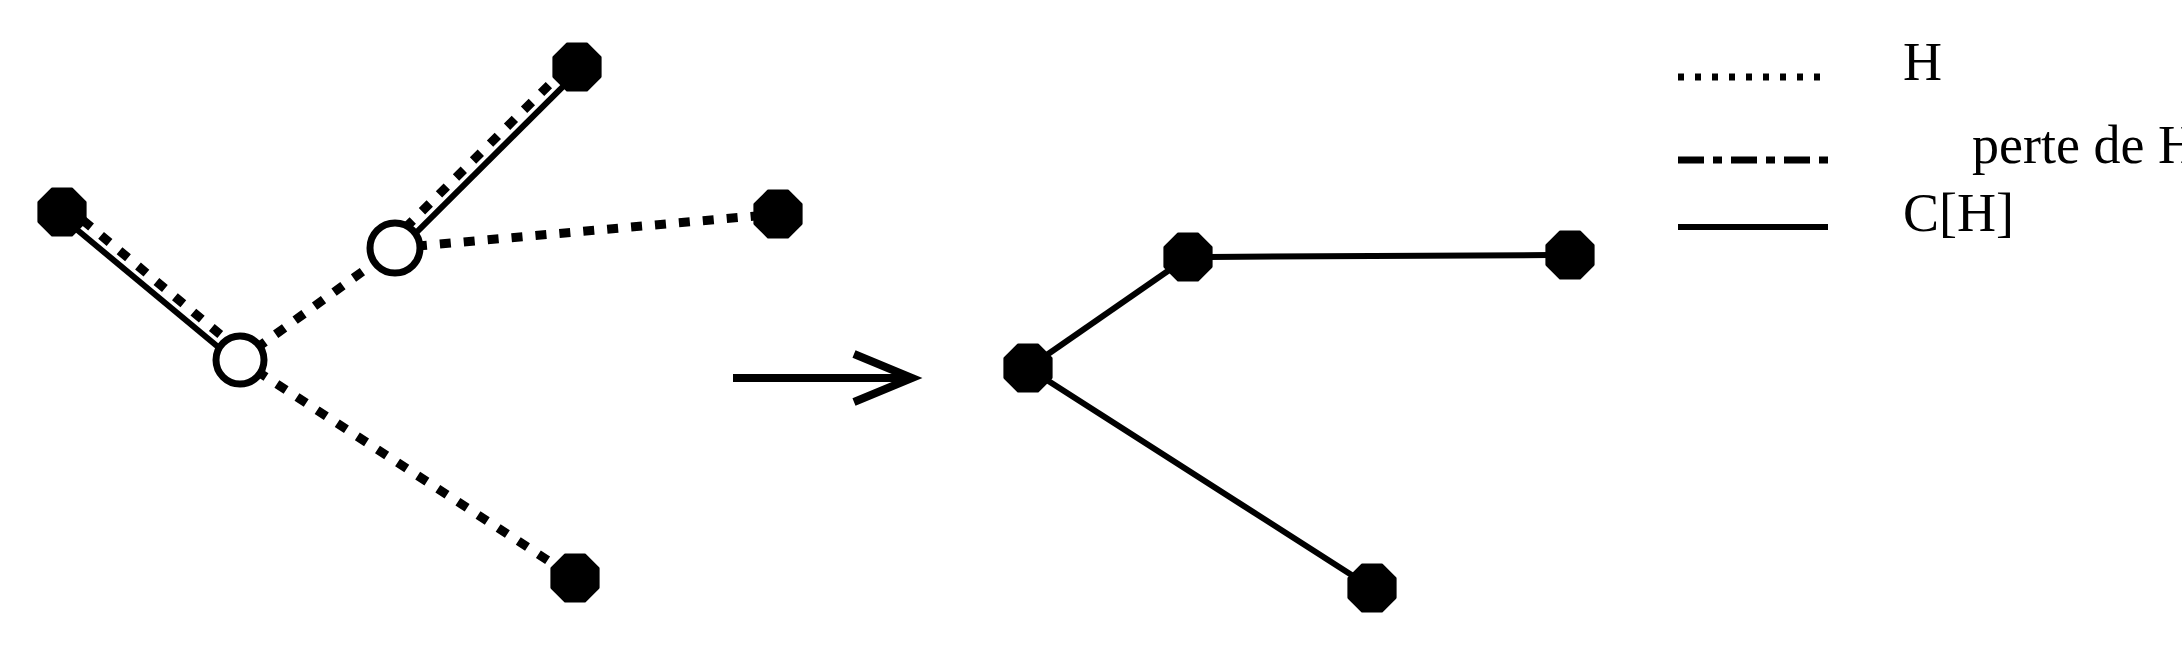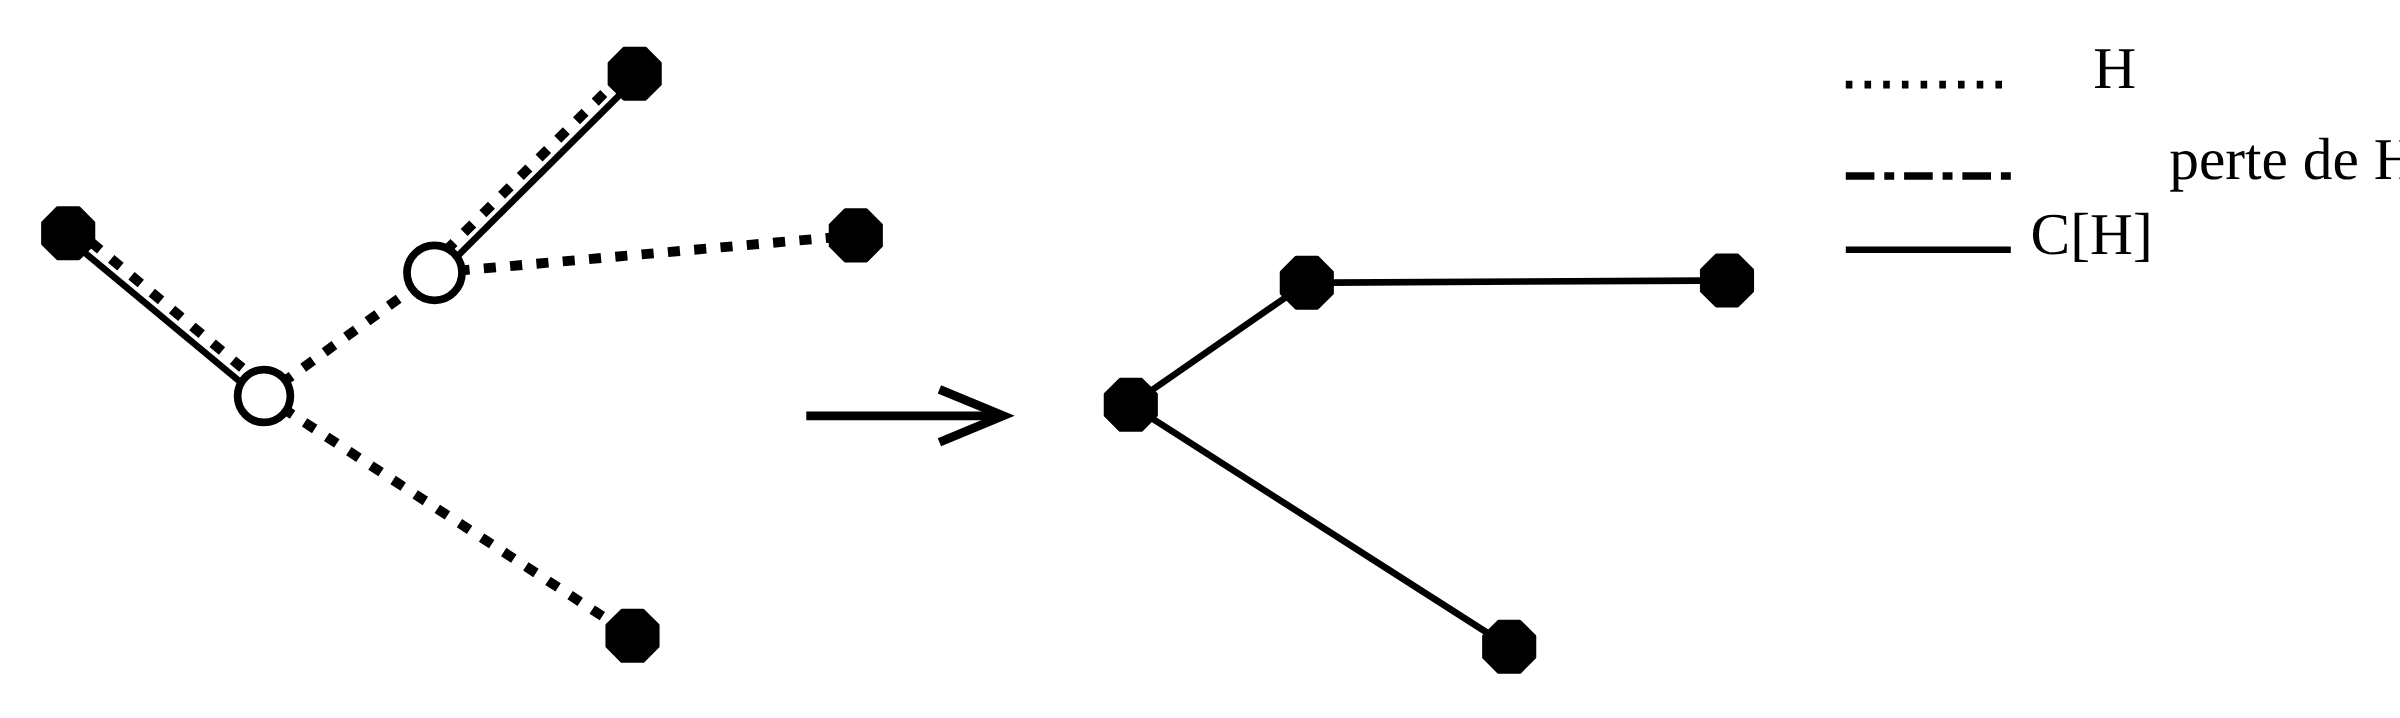--- a/index.html
+++ b/index.html
@@ -27,21 +27,21 @@
   .legend-label {
     position: absolute;
     color: #000000;
     font-family: "Liberation Serif", "DejaVu Serif", serif;
     font-size: 54px;
     line-height: 54px;
     white-space: nowrap;
   }
   #legend-label-0 { left: 1903px; top: 35px; }
   #legend-label-1 { left: 1972px; top: 118px; }
-  #legend-label-2 { left: 1846px; top: 186px; }
+  #legend-label-2 { left: 1903px; top: 186px; }
 </style>
 </head>
 <body>
 
 <div id="canvas">
 
   <svg class="layer" id="graph-layer" viewBox="0 0 2182 653" xmlns="http://www.w3.org/2000/svg">
     <g id="edges-group">
         <line x1="82.62" y1="220.04" x2="229.10" y2="341.83" stroke="#000000" stroke-width="9" stroke-linecap="butt" stroke-dasharray="11,13"></line>
         <line x1="75.59" y1="228.50" x2="222.06" y2="350.29" stroke="#000000" stroke-width="6" stroke-linecap="butt"></line>

